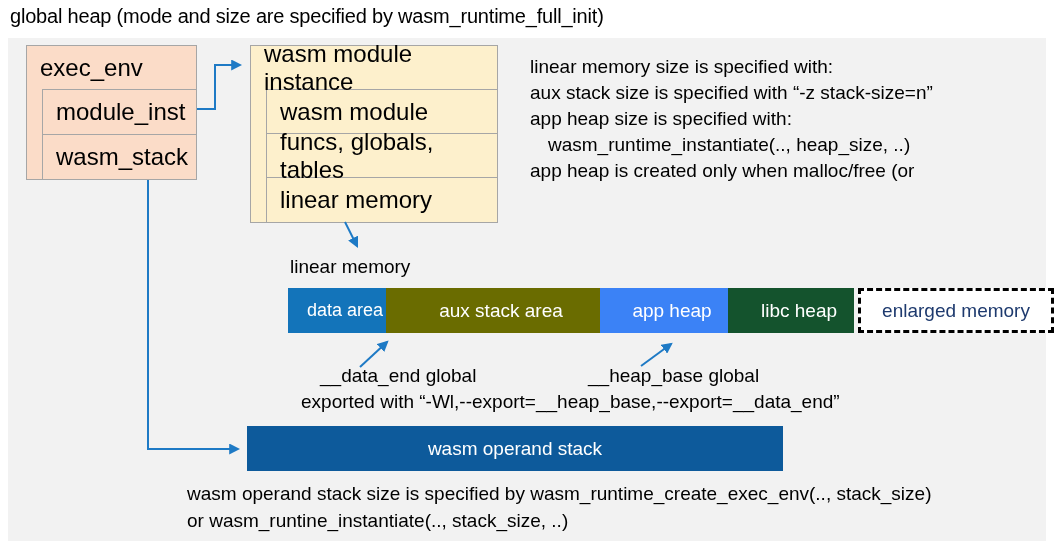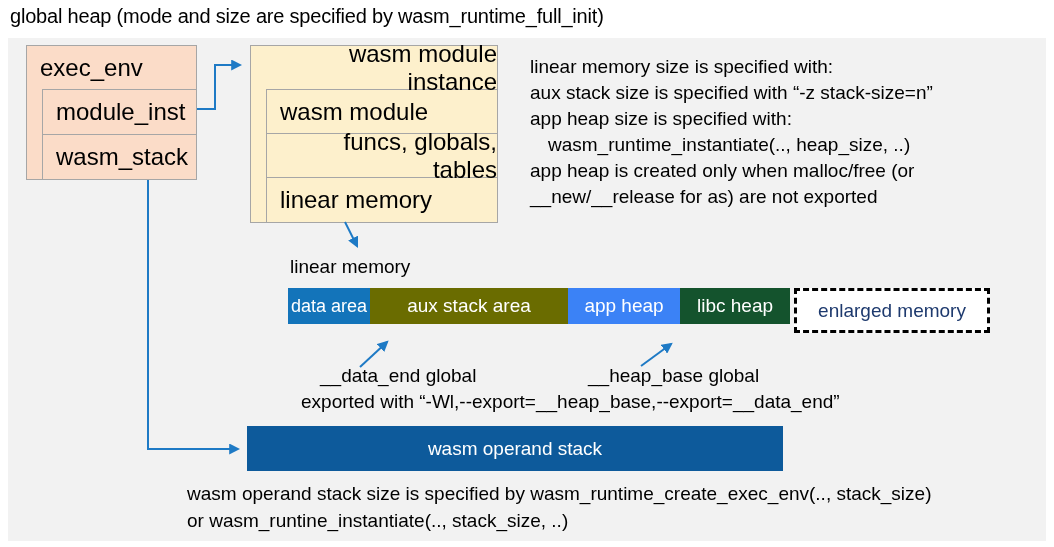--- a/index.html
+++ b/index.html
@@ -20,22 +20,22 @@
   #exec-env .tree-row{height:45px;}
   #module-instance{left:250px;top:45px;width:248px;height:178px;}
   #module-instance .r1,#module-instance .r2{height:44px;}
   #module-instance .r3{height:45px;}
   
   #notes{left:530px;top:54px;font-size:19px;line-height:26px;width:500px;}
   #notes .indent{padding-left:18px;}
   
   #lm-label{left:290px;top:256px;font-size:19px;}
   #membar{left:288px;top:288px;height:45px;display:flex;}
-  .seg{height:36px;display:flex;align-items:center;justify-content:center;
-       color:#ffffff;font-size:19px;white-space:nowrap;}
+  .seg{height:45px;display:flex;align-items:center;justify-content:center;
+       color:#ffffff;font-size:19px;white-space:nowrap;padding-left:16px;}
   .seg-0{width:82px;font-size:18px;}
   .seg-1{width:198px;}
   .seg-2{width:112px;}
   .seg-3{width:110px;}
   #enlarged{width:196px;height:45px;margin-left:4px;background:#ffffff;
             border:3px dashed #000;box-sizing:border-box;display:flex;
             align-items:center;justify-content:center;font-size:19px;}
   
   #data-end-label{left:320px;top:365px;font-size:19px;}
   #heap-base-label{left:588px;top:365px;font-size:19px;}
@@ -52,34 +52,33 @@
 <div class="abs" id="title">global heap (mode and size are specified by wasm_runtime_full_init)</div>
 
 <div class="abs" id="panel" style="background-color: rgb(242, 242, 242);"></div>
 
 <div class="abs tree-box" id="exec-env" style="background-color: rgb(251, 220, 200);">
   <div class="tree-header">exec_env</div>
   <div class="tree-row">module_inst</div>
   <div class="tree-row">wasm_stack</div>
 </div>
 
-<div class="abs tree-box" id="module-instance" style="background-color: rgb(253, 240, 204); text-align: right;">
+<div class="abs tree-box" id="module-instance" style="background-color: rgb(253, 240, 204);">
   <div class="tree-header">wasm module instance</div>
   <div class="tree-row r1">wasm module</div>
   <div class="tree-row r2">funcs, globals, tables</div>
   <div class="tree-row r3">linear memory</div>
 </div>
 
 <div class="abs" id="notes">
   <div>linear memory size is specified with:</div>
   <div>aux stack size is specified with “-z stack-size=n”</div>
   <div>app heap size is specified with:</div>
   <div class="indent">wasm_runtime_instantiate(.., heap_size, ..)</div>
   <div>app heap is created only when malloc/free (or</div>
-  <div>__new/__release for as) are not exported</div>
 </div>
 
 <div class="abs" id="lm-label">linear memory</div>
 <div class="abs" id="membar">
   <div class="seg seg-0" style="background-color: rgb(19, 116, 186);">data area</div>
   <div class="seg seg-1" style="background-color: rgb(106, 108, 0);">aux stack area</div>
   <div class="seg seg-2" style="background-color: #3b82f6;">app heap</div>
   <div class="seg seg-3" style="background-color: #14532d;">libc heap</div>
   <div id="enlarged" style="color: rgb(30, 58, 110);">enlarged memory</div>
 </div>

